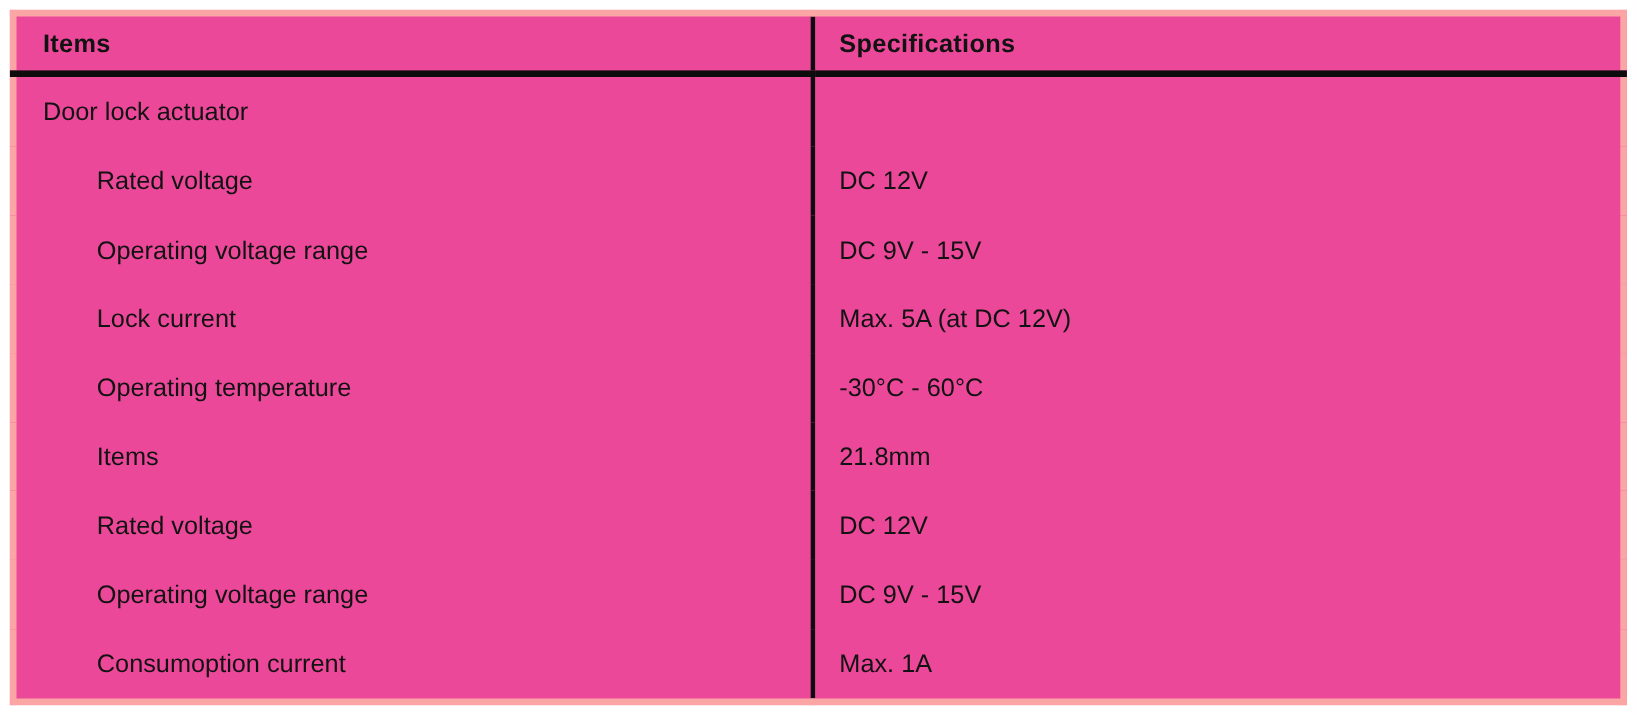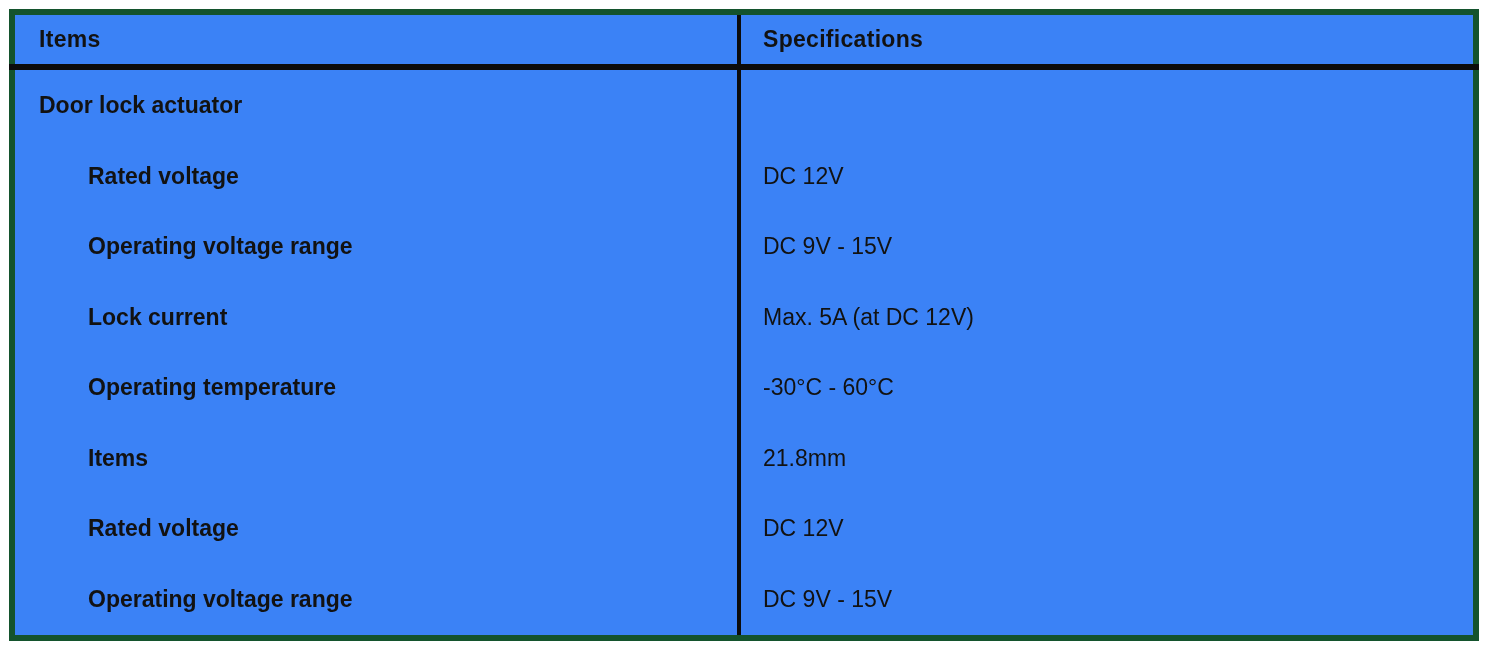--- a/index.html
+++ b/index.html
@@ -15,24 +15,24 @@
     font-family: "Liberation Sans", "DejaVu Sans", sans-serif;
     color: #121212;
     box-sizing: border-box;
   }
   .spec-table {
     position: absolute;
     left: 9px;
     top: 9px;
     width: 1470px;
     height: 632px;
-    border: 6px solid #14532d;
+    border: 6px solid #fca5a5;
     border-collapse: collapse;
     table-layout: fixed;
-    background: #3b82f6;
+    background: #ec4899;
   }
   .spec-table th, .spec-table td {
     padding: 0;
     vertical-align: middle;
     font-size: 23px;
     line-height: 1;
     white-space: nowrap;
     overflow: hidden;
   }
   col.col-items { width: 727px; }
@@ -44,21 +44,21 @@
     font-size: 24px;
     border-bottom: 6px solid #0c0c0c;
     letter-spacing: 0.3px;
   }
   th.items-header { padding-left: 24px; }
   th.specs-header {
     padding-left: 22px;
     border-left: 4px solid #0c0c0c;
   }
   tbody td { height: 52px; }
-  td.item-cell { padding-left: 24px; font-weight: bold; }
+  td.item-cell { padding-left: 24px; }
   td.item-cell.indent { padding-left: 73px; }
   td.spec-cell {
     border-left: 4px solid #0c0c0c;
     padding-left: 22px;
   }
 </style>
 </head>
 <body>
 
 <div class="page">
@@ -100,15 +100,19 @@
           <td class="spec-cell">21.8mm</td>
         </tr>
         <tr>
           <td class="item-cell indent">Rated voltage</td>
           <td class="spec-cell">DC 12V</td>
         </tr>
         <tr>
           <td class="item-cell indent">Operating voltage range</td>
           <td class="spec-cell">DC 9V - 15V</td>
         </tr>
+        <tr>
+          <td class="item-cell indent">Consumoption current</td>
+          <td class="spec-cell">Max. 1A</td>
+        </tr>
       </tbody>
   </table>
 </div>
 
 </body></html>

